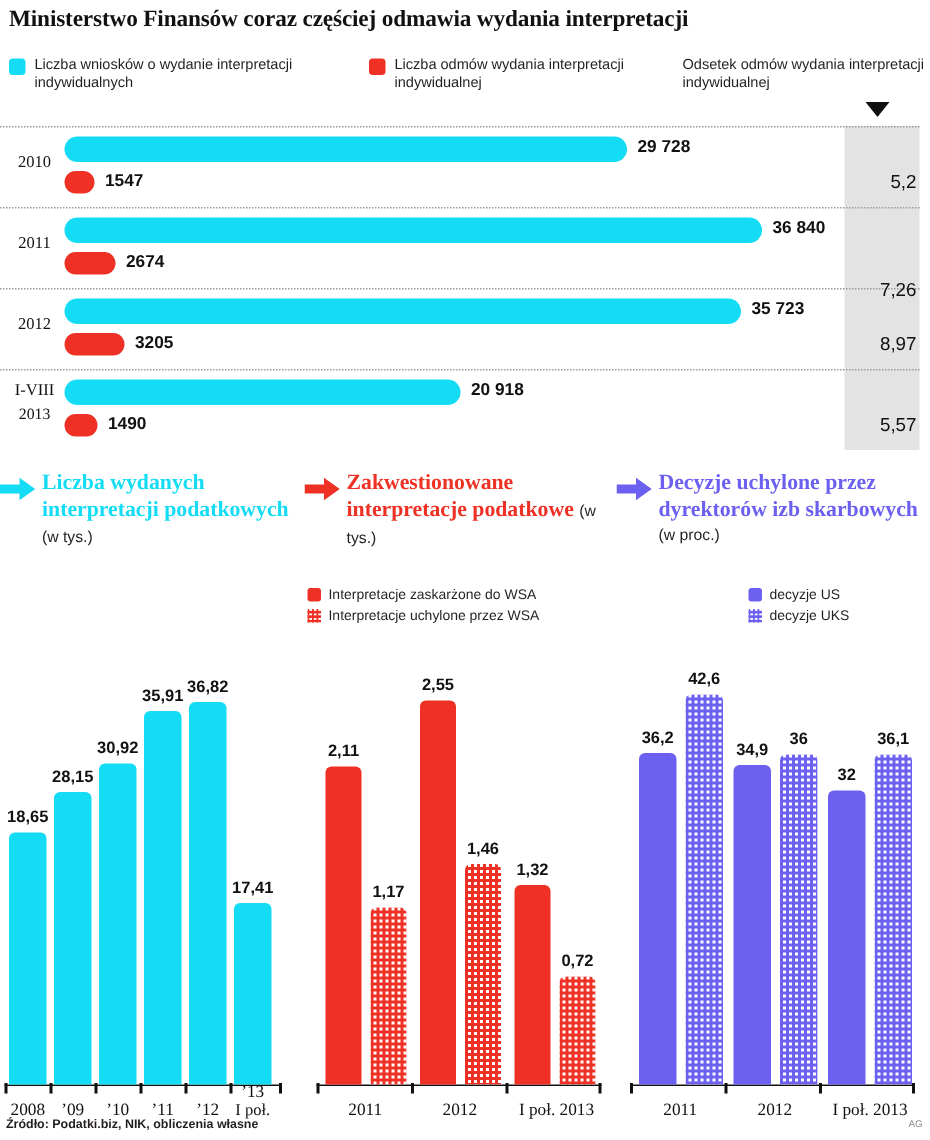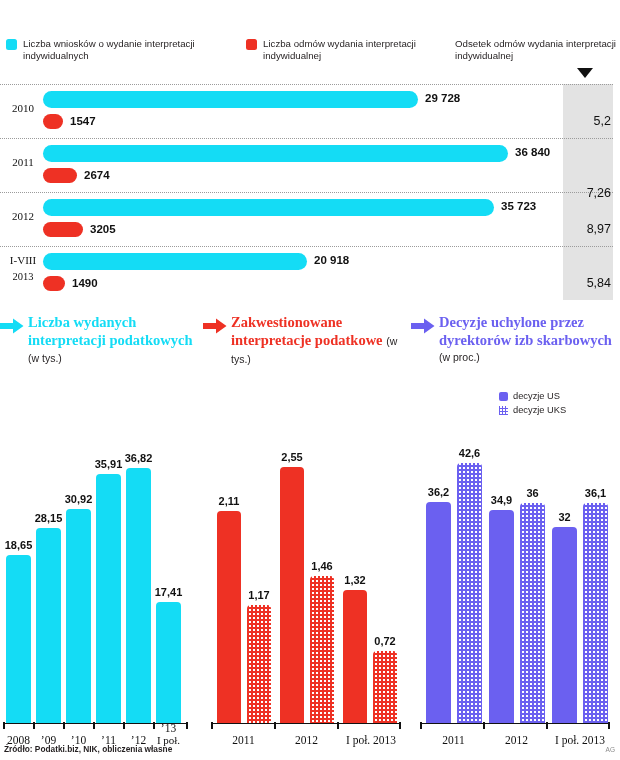--- a/index.html
+++ b/index.html
@@ -104,20 +104,21 @@
   .xlab .sub{display:block;font-size:11px;}
 
   .source{position:absolute;left:4px;top:744px;font-size:8.3px;font-weight:bold;color:#231f20;}
   .credit{position:absolute;right:5px;top:746px;font-size:6.5px;color:#8a8a8a;}
 </style>
 </head>
 <body>
 
 <div class="page">
 
+  <div class="title">Ministerstwo Finansów coraz częściej odmawia wydania interpretacji</div>
 
   <div class="legend-top">
     <div class="lg" style="left:0;top:0;width:225px;">
       <span class="sw" style="background:#14dcf5;"></span>
       <span class="tx">Liczba wniosków o wydanie interpretacji indywidualnych</span>
     </div>
     <div class="lg" style="left:240px;top:0;width:195px;">
       <span class="sw" style="background:#ee3124;"></span>
       <span class="tx">Liczba odmów wydania interpretacji indywidualnej</span>
     </div>
@@ -162,21 +163,21 @@
       <div class="pct" style="top:30px;">8,97</div>
     </div>
 
     <div class="yrow" style="top:162px;">
       <div class="ylab two" style="top:8px;">I-VIII</div>
       <div class="ylab two" style="top:24px;font-size:10.5px;">2013</div>
       <div class="bar-c" style="top:7px;width:264px;"></div>
       <div class="bval" style="left:314px;top:7.5px;">20 918</div>
       <div class="bar-r" style="top:30px;width:22px;"></div>
       <div class="bval" style="left:72px;top:31px;">1490</div>
-      <div class="pct" style="top:30px;">5,84</div>
+      <div class="pct" style="top:30px;">5,57</div>
     </div>
   </div>
 
   <div class="panel p1">
     <svg class="parrow" viewBox="0 0 24 16">
       <path d="M0 5 H13 V0.5 L23.5 8 L13 15.5 V11 H0 Z" fill="#14dcf5"></path>
     </svg>
     <div class="ptitle">
       <span>Liczba wydanych interpretacji podatkowych</span>
       <span class="unit">(w tys.)</span>
@@ -220,20 +221,30 @@
 
   <div class="panel p2">
     <svg class="parrow" viewBox="0 0 24 16">
       <path d="M0 5 H13 V0.5 L23.5 8 L13 15.5 V11 H0 Z" fill="#ee3124"></path>
     </svg>
     <div class="ptitle">
       <span>Zakwestionowane interpretacje podatkowe</span>
       <span class="unit">(w tys.)</span>
     </div>
 
+    <div class="plegend" style="left:2px;top:78px;width:200px;">
+      <div class="row">
+        <span class="sw" style="background:#ee3124;"></span>
+        <span class="tx">Interpretacje zaskarżone do WSA</span>
+      </div>
+      <div class="row">
+        <span class="sw hatch-r"></span>
+        <span class="tx">Interpretacje uchylone przez WSA</span>
+      </div>
+    </div>
 
     <div class="plot">
       <div class="axis" style="left:8px;width:190px;"></div>
       <div class="tick" style="left:8px;"></div>
       <div class="tick" style="left:71px;"></div>
       <div class="tick" style="left:134px;"></div>
       <div class="tick" style="left:196px;"></div>
 
       <div class="vbar solid-r" style="left:14px;width:24px;height:212px;"></div>
       <div class="vbar hatch-r" style="left:44px;width:24px;height:118px;"></div>

